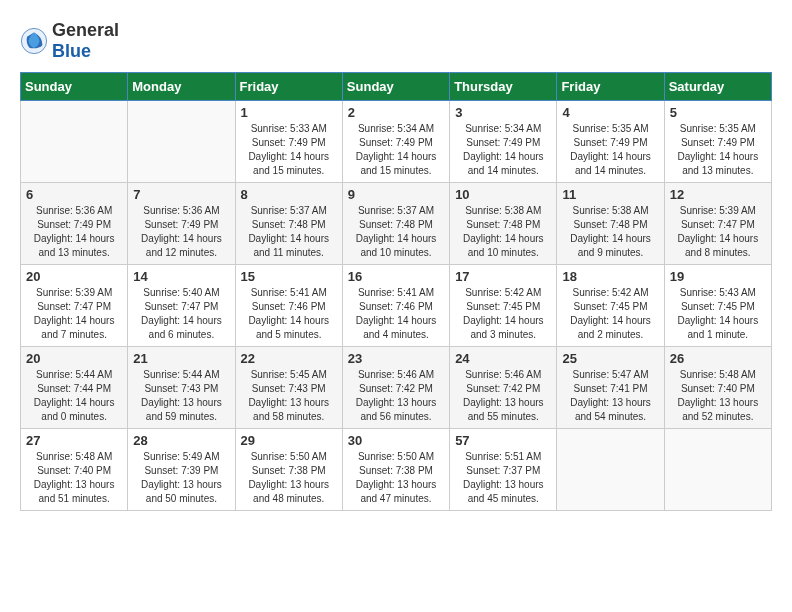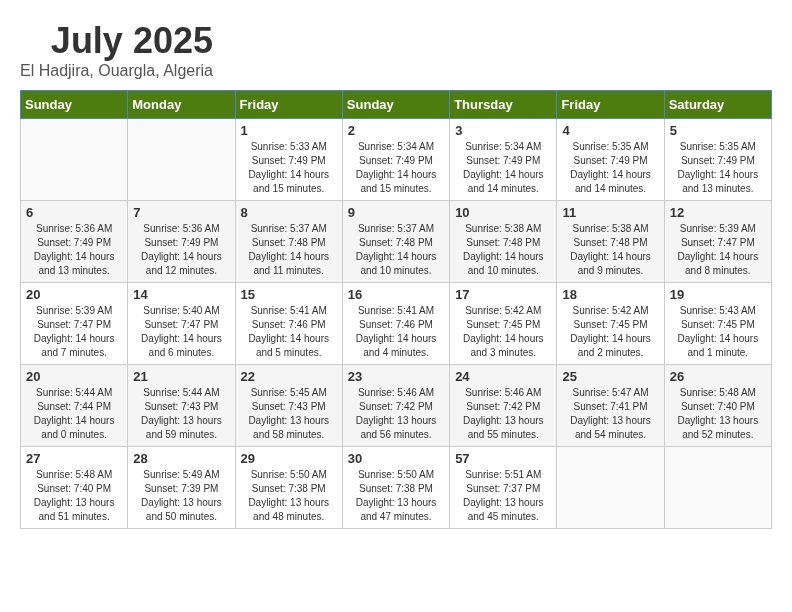--- a/index.html
+++ b/index.html
@@ -36,21 +36,21 @@
     .location-title {
       font-size: 16px;
       color: #555;
     }
     .calendar {
       width: 100%;
       border-collapse: collapse;
       border: 1px solid #ccc;
     }
     .calendar th {
-      background: #4d7c0f;
+      background: #15803d;
       color: #fff;
       font-size: 13px;
       font-weight: bold;
       padding: 6px 4px;
       text-align: left;
       border: 1px solid #4a85c5;
     }
     .calendar td {
       vertical-align: top;
       border: 1px solid #ccc;
@@ -80,23 +80,30 @@
       text-align: center;
     }
     .empty-cell {
       background: #f9f9f9 !important;
     }
   </style>
 </head>
 <body>
 
 <div class="header-row">
-  <div class="title-block">
-    <div class="month-title">July 2025</div>
-    <div class="location-title">El Hadjira, Ouargla, Algeria</div>
+  <div class="logo">
+    <svg class="logo-icon" viewBox="0 0 40 40">
+      <circle cx="20" cy="20" r="18" fill="#e8f0fb" stroke="#2d6db5" stroke-width="1"></circle>
+      <path d="M20 8 Q32 14 32 26 Q26 32 14 30 Q8 24 10 14 Z" fill="#2d6db5"></path>
+      <path d="M20 8 Q14 12 12 20 Q14 28 20 30 Q26 28 28 20 Q26 12 20 8 Z" fill="#4a9de0"></path>
+    </svg>
+    <div>
+      <span style="font-size:18px;font-weight:bold;color:#333;">General</span><br>
+      <span style="font-size:18px;font-weight:bold;color:#1a5fa8;">Blue</span>
+    </div>
   </div>
 </div>
 
 <table class="calendar">
   <thead>
     <tr>
     <th>Sunday</th>
         <th>Monday</th>
         <th>Friday</th>
         <th>Sunday</th>

